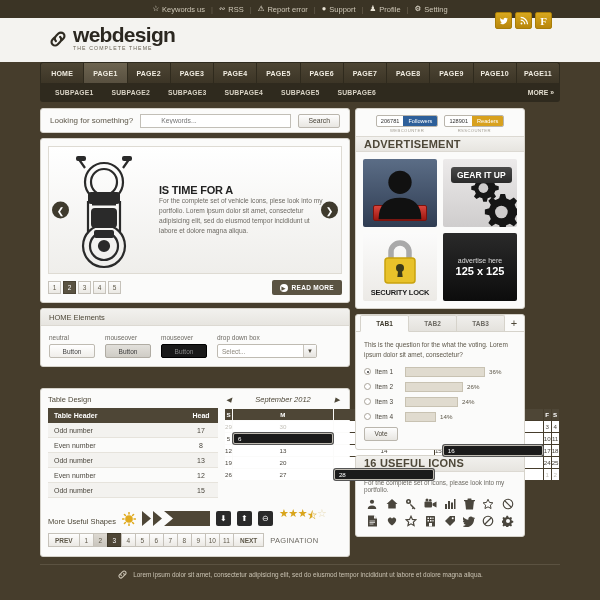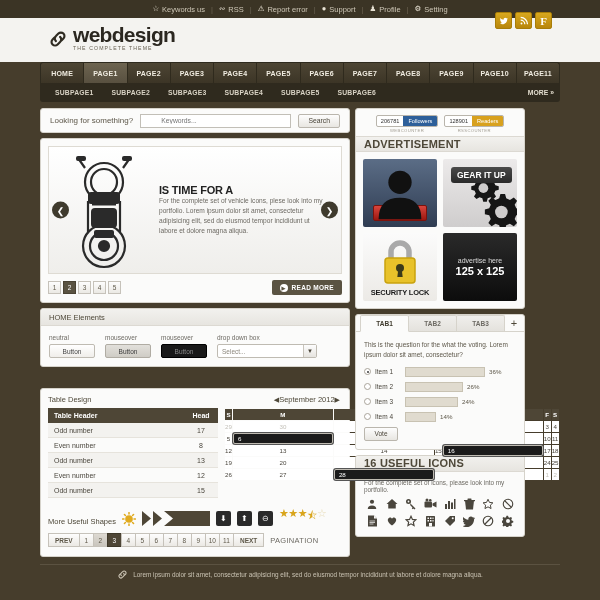--- a/index.html
+++ b/index.html
@@ -176,22 +176,22 @@
   table.t th.r { text-align: center; width: 34px; }
   table.t td {
     font-size: 7px; color: #4a463d; padding: 3.5px 6px;
     border-bottom: 1px solid #e6e3dc;
   }
   table.t td.r { text-align: center; }
   table.t tr:nth-child(even) td { background: #f3f2ef; }
 
   .cal-wrap { width: 118px; }
   .cal-head {
-    display: flex; align-items: center; justify-content: flex-end;
-    font-size: 7.5px; color: #4e4839; margin-bottom: 4px; padding: 0 2px;
+    display: flex; align-items: center; justify-content: space-between;
+    font-size: 7.5px; color: #4e4839; margin-bottom: 4px; padding: 0 2px; font-style: italic;
   }
   .cal-nav { font-size: 7px; color: #4e4839; }
   table.cal { width: 100%; border-collapse: separate; border-spacing: 1px; }
   table.cal th {
     background: #4e4636; color: #fff; font-size: 6.2px; font-weight: bold;
     width: 14px; height: 11px; text-align: center;
   }
   table.cal td {
     font-size: 6.2px; color: #4a463d; text-align: center; height: 11px;
     background: #fff;

